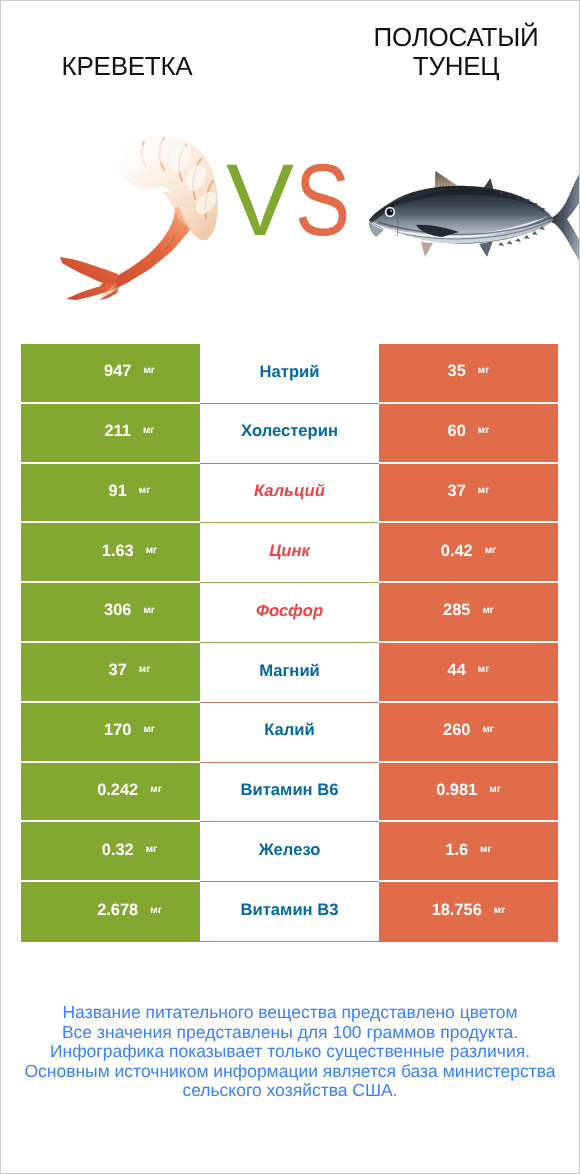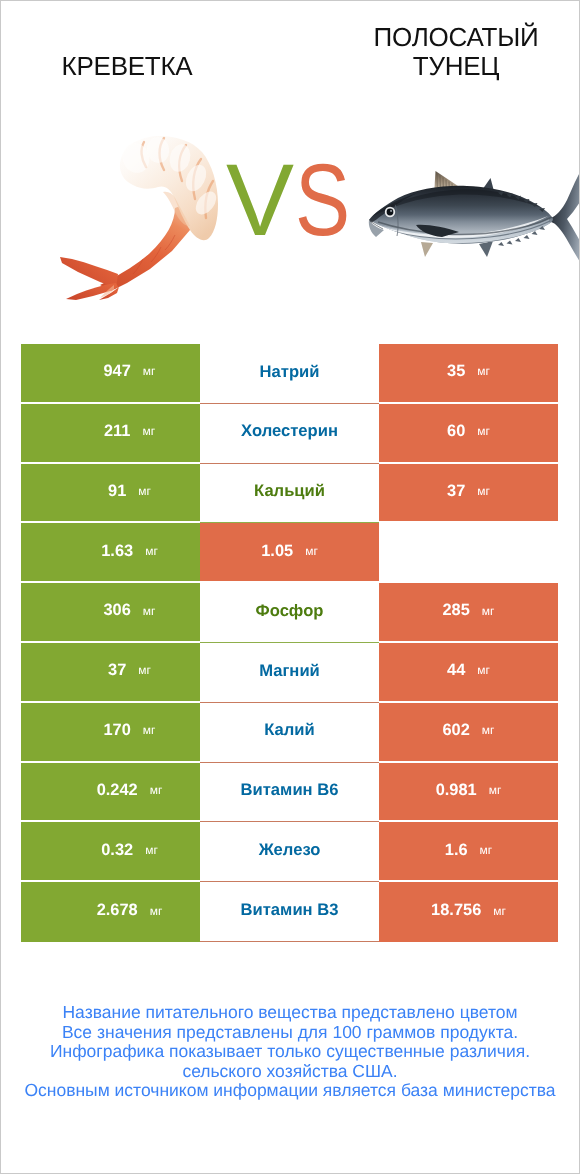--- a/index.html
+++ b/index.html
@@ -26,23 +26,23 @@
 
   
   .table { position:absolute; left:21px; top:344px; width:537px; }
   .row { display:flex; height:59.8px; }
   .cell { display:flex; align-items:center; justify-content:center; font-size:16.6px; font-weight:700; line-height:1; padding-bottom:3px; }
   .c-left  { width:179px; color:#fff; background:#82A832; border-bottom:2px solid #fff; font-size:16.4px;padding-left:38px; }
   .c-mid   { width:179px; background:#fff; }
   .c-right { width:179px; color:#fff; background:#E06C49; border-bottom:2px solid #fff; font-size:16.4px; }
   .row:last-child .c-left, .row:last-child .c-right { border-bottom:none; }
   .c-mid { border-bottom:1px solid transparent; }
-  .mid-green { color:#4d7c0f; border-bottom-color:#8FAF4B; }
+  .mid-green { color:#ef4444; border-bottom-color:#8FAF4B;font-style:italic; }
   .mid-orange { color:#0369a1; border-bottom-color:#C97B60; }
-  .unit { font-weight:400; font-size:12px; margin-left:12px; }
+  .unit { font-weight:700; font-size:10px; margin-left:12px; }
 
   
   .footer { position:absolute; left:0; right:0; top:1003px; text-align:center; font-size:17.5px; line-height:19.6px; color:#3b82f6; }
 </style>
 </head>
 <body>
 
 <div class="page">
   <div class="page-border"></div>
 
@@ -271,22 +271,23 @@
         <div class="cell c-right">
           <span>37</span>
           <span class="unit">мг</span>
         </div>
       </div>
       <div class="row">
         <div class="cell c-left">
           <span>1.63</span>
           <span class="unit">мг</span>
         </div>
-        <div class="cell c-right">
-          <span>1.05</span>
+        <div class="cell c-mid mid-green">Цинк</div>
+        <div class="cell c-right">
+          <span>0.42</span>
           <span class="unit">мг</span>
         </div>
       </div>
       <div class="row">
         <div class="cell c-left">
           <span>306</span>
           <span class="unit">мг</span>
         </div>
         <div class="cell c-mid mid-green">Фосфор</div>
         <div class="cell c-right">
@@ -305,21 +306,21 @@
           <span class="unit">мг</span>
         </div>
       </div>
       <div class="row">
         <div class="cell c-left">
           <span>170</span>
           <span class="unit">мг</span>
         </div>
         <div class="cell c-mid mid-orange">Калий</div>
         <div class="cell c-right">
-          <span>602</span>
+          <span>260</span>
           <span class="unit">мг</span>
         </div>
       </div>
       <div class="row">
         <div class="cell c-left">
           <span>0.242</span>
           <span class="unit">мг</span>
         </div>
         <div class="cell c-mid mid-orange">Витамин B6</div>
         <div class="cell c-right">
@@ -348,16 +349,16 @@
           <span>18.756</span>
           <span class="unit">мг</span>
         </div>
       </div>
     </div>
 
   <div class="footer" id="footer">
       <div>Название питательного вещества представлено цветом</div>
       <div>Все значения представлены для 100 граммов продукта.</div>
       <div>Инфографика показывает только существенные различия.</div>
+      <div>Основным источником информации является база министерства</div>
       <div>сельского хозяйства США.</div>
-      <div>Основным источником информации является база министерства</div>
     </div>
 </div>
 
 </body></html>

